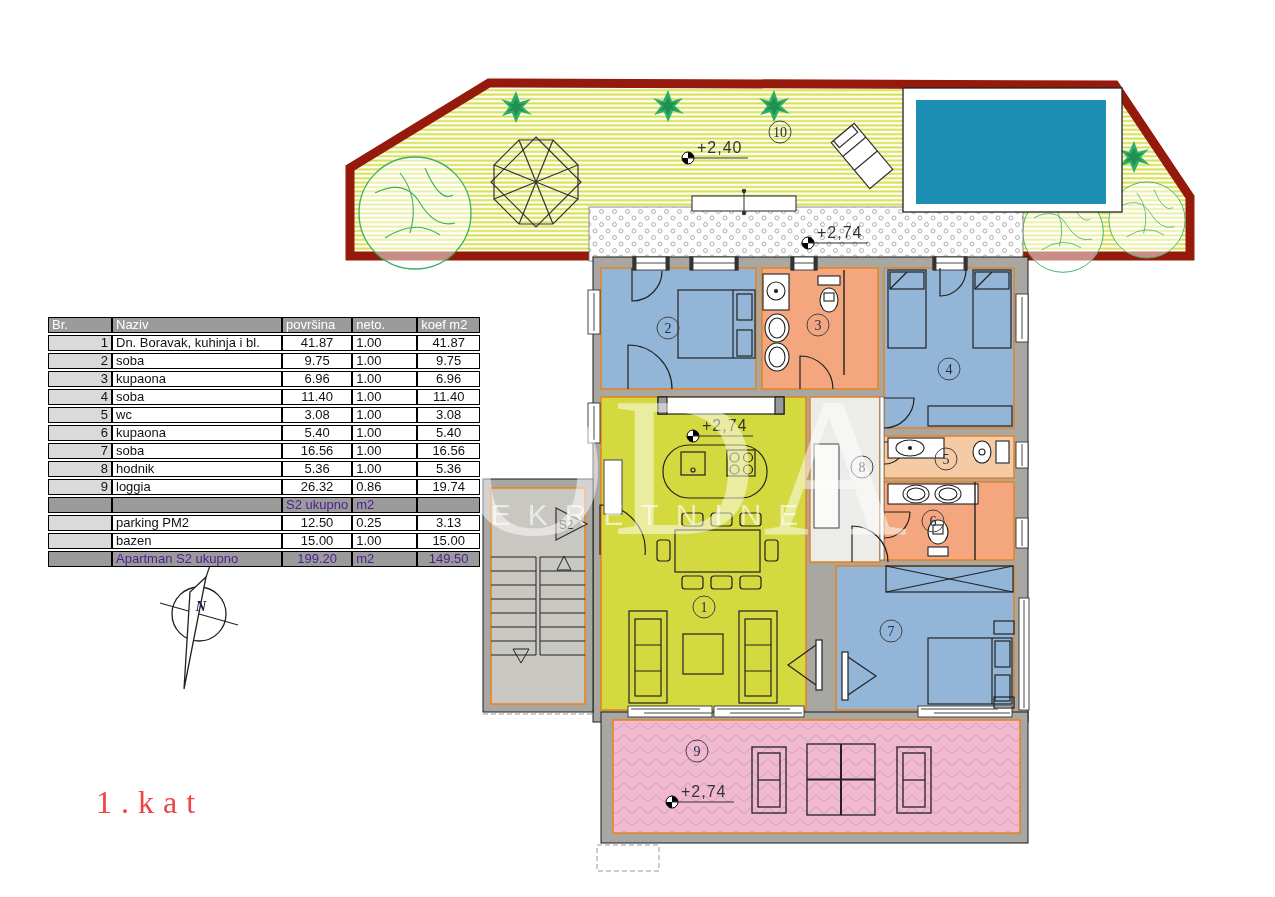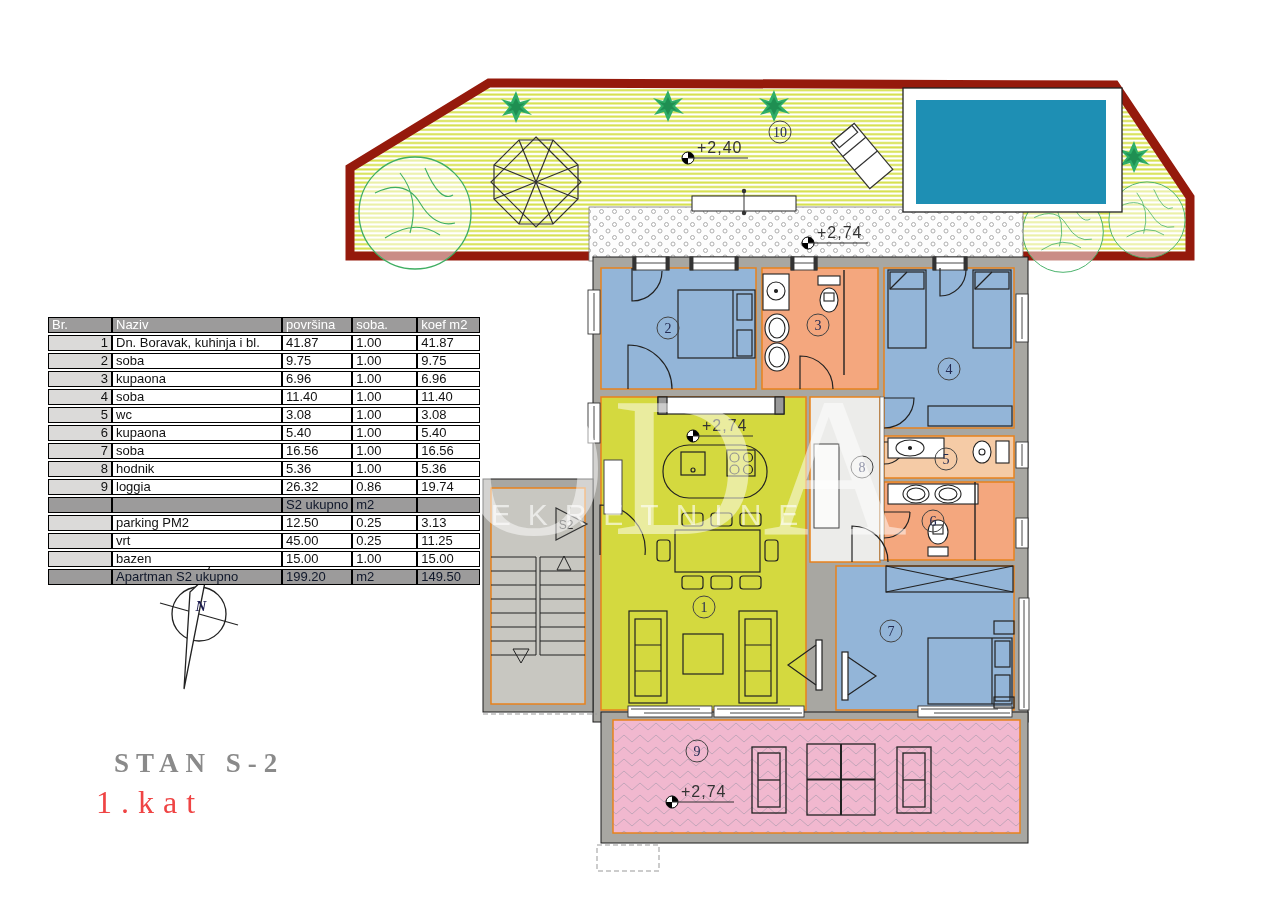--- a/index.html
+++ b/index.html
@@ -6,23 +6,23 @@
   .canvas{position:relative;width:1275px;height:897px;background:#fff;overflow:hidden;
           font-family:"Liberation Sans",sans-serif;}
   svg{position:absolute;left:0;top:0;}
   
   .area-table{position:absolute;left:48px;top:283px;border-collapse:separate;border-spacing:0 2px;
               table-layout:fixed;font-size:13px;color:#111;margin-top:32px;}
   .area-table td,.area-table th{border:1px solid #000;height:14px;line-height:14px;padding:0 3px;
               overflow:hidden;white-space:nowrap;background:#fff;font-weight:normal;}
   .area-table th{background:#9C9B9B;color:#fff;text-align:left;}
   .area-table td.brc{background:#DBDAD9;text-align:right;}
-  .area-table td.num{text-align:left;}
+  .area-table td.num{text-align:center;}
   .area-table td.ctr{}
-  .area-table tr.grayrow td{background:#9C9B9B;color:#0f172a;}
+  .area-table tr.grayrow td{background:#9C9B9B;color:#4c1d95;}
   
   .title1{position:absolute;left:114px;top:748px;font-family:"Liberation Serif",serif;
           font-size:27px;letter-spacing:7px;color:#8A8A8A;font-weight:600;}
   .title2{position:absolute;left:96px;top:784px;font-family:"Liberation Serif",serif;
           font-size:32px;letter-spacing:9px;color:#ef4444;}
   
   .wm1{position:absolute;left:378px;top:352px;font-family:"Liberation Serif",serif;
        font-size:200px;letter-spacing:6px;color:rgba(255,255,255,0.50);pointer-events:none;}
   .wm2{position:absolute;left:452px;top:498px;font-size:30px;letter-spacing:17px;
        color:rgba(255,255,255,0.62);pointer-events:none;}
@@ -415,21 +415,21 @@
         <col style="width:170px">
         <col style="width:65px">
         <col style="width:65px">
         <col style="width:63px">
       </colgroup>
   <tbody>
         <tr>
     <th>Br.</th>
     <th>Naziv</th>
     <th>površina</th>
-    <th>soba.</th>
+    <th>neto.</th>
     <th>koef m2</th>
   </tr>
   <tr>
           <td class="brc">1</td>
           <td>Dn. Boravak, kuhinja i bl.</td>
           <td class="num">41.87</td>
           <td class="ctr">1.00</td>
           <td class="num">41.87</td>
         </tr>
   <tr>
@@ -497,38 +497,30 @@
         </tr>
   <tr>
           <td class="brc"></td>
           <td>parking PM2</td>
           <td class="num">12.50</td>
           <td class="ctr">0.25</td>
           <td class="num">3.13</td>
         </tr>
   <tr>
           <td class="brc"></td>
-          <td>vrt</td>
-          <td class="num">45.00</td>
-          <td class="ctr">0.25</td>
-          <td class="num">11.25</td>
-        </tr>
-  <tr>
-          <td class="brc"></td>
           <td>bazen</td>
           <td class="num">15.00</td>
           <td class="ctr">1.00</td>
           <td class="num">15.00</td>
         </tr>
   <tr class="grayrow">
           <td></td>
           <td>Apartman S2 ukupno</td>
           <td class="num">199.20</td>
           <td class="ctr">m2</td>
           <td class="num">149.50</td>
         </tr>
 </tbody>
     </table>
 
-<div class="title1">STAN S-2</div>
 <div class="title2">1.kat</div>
 
 </div>
 
 </body></html>

